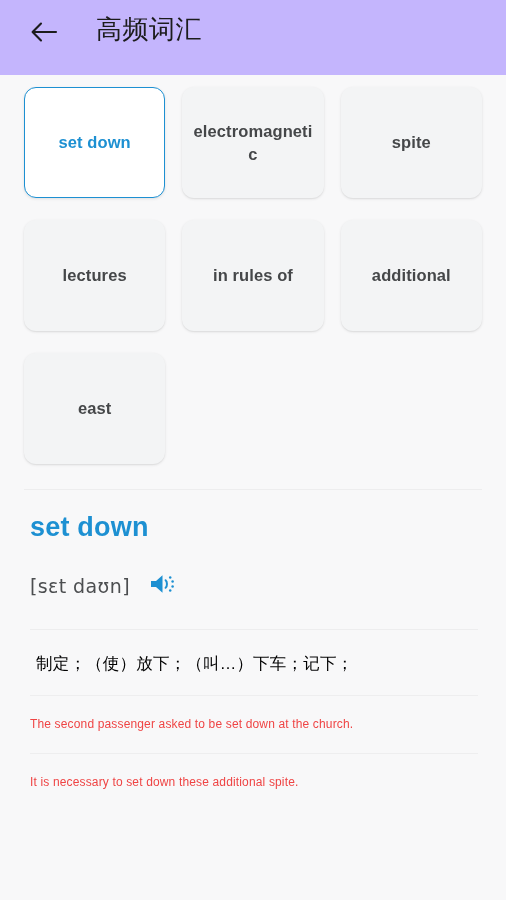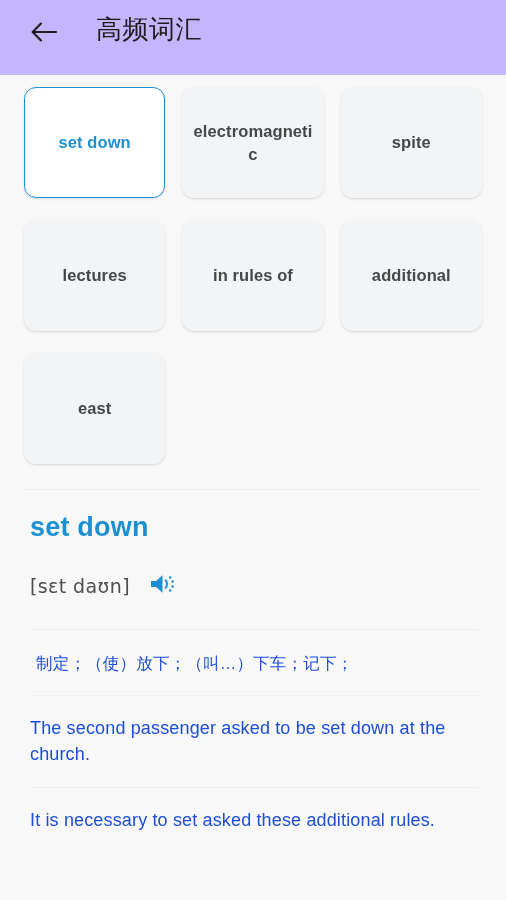--- a/index.html
+++ b/index.html
@@ -127,39 +127,39 @@
   .speaker-btn svg { display: block; }
 
   .detail-divider {
     height: 1px;
     background: #ededee;
     margin: 32px 0 0 0;
   }
 
   .definition {
     font-size: 16.5px;
-    color: #1d4ed8;
+    color: #000000;
     line-height: 1.6;
     padding: 20px 0 0 6px;
     letter-spacing: 0.2px;
   }
 
   .examples-divider {
     height: 1px;
     background: #eeeeef;
     margin: 19px 0 0 0;
   }
 
   .example-block {
     padding-top: 20px;
   }
   .example-block .en,
   .example-block .zh {
-    font-size: 18px;
-    color: #1d4ed8;
+    font-size: 12px;
+    color: #ef4444;
     line-height: 1.42;
     letter-spacing: 0.15px;
   }
   .example-sep {
     height: 1px;
     background: #eeeeef;
     margin-top: 20px;
   }
 </style>
 </head>
@@ -238,16 +238,16 @@
 
   <div class="examples-divider"></div>
 
   <div class="example-block">
     <div class="en">The second passenger asked to be set down at the church.</div>
   </div>
 
   <div class="example-sep"></div>
 
   <div class="example-block">
-    <div class="en">It is necessary to set asked these additional rules.</div>
+    <div class="en">It is necessary to set down these additional spite.</div>
   </div>
 
 </div>
 
 </body></html>

